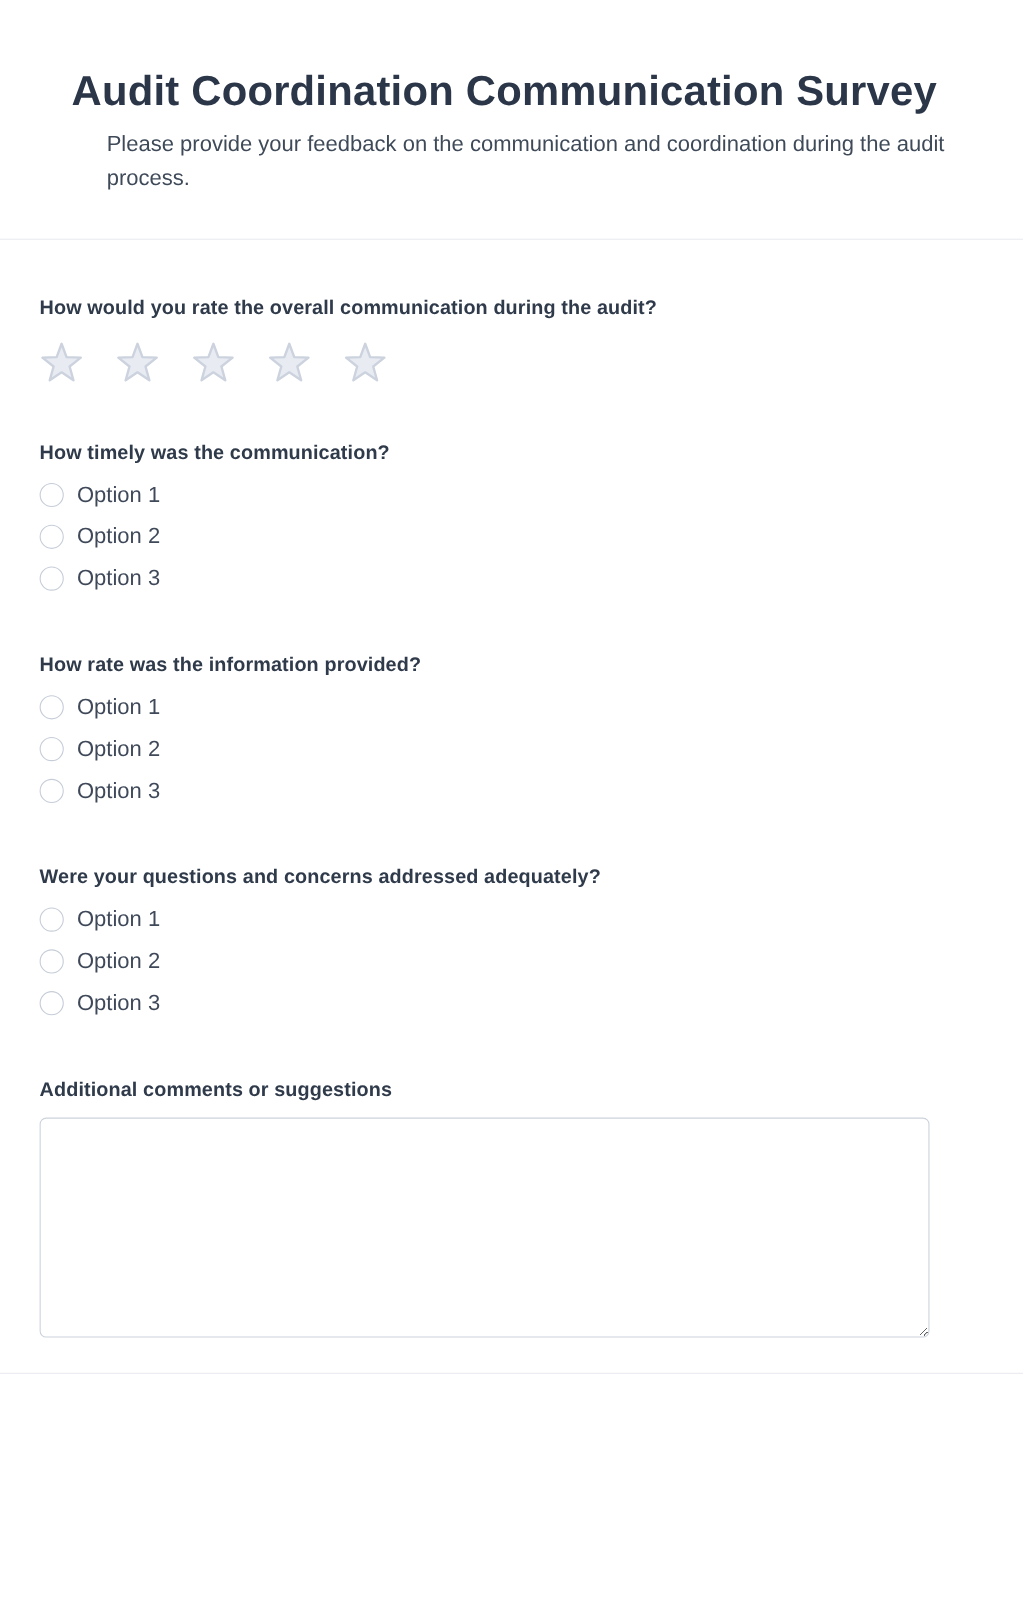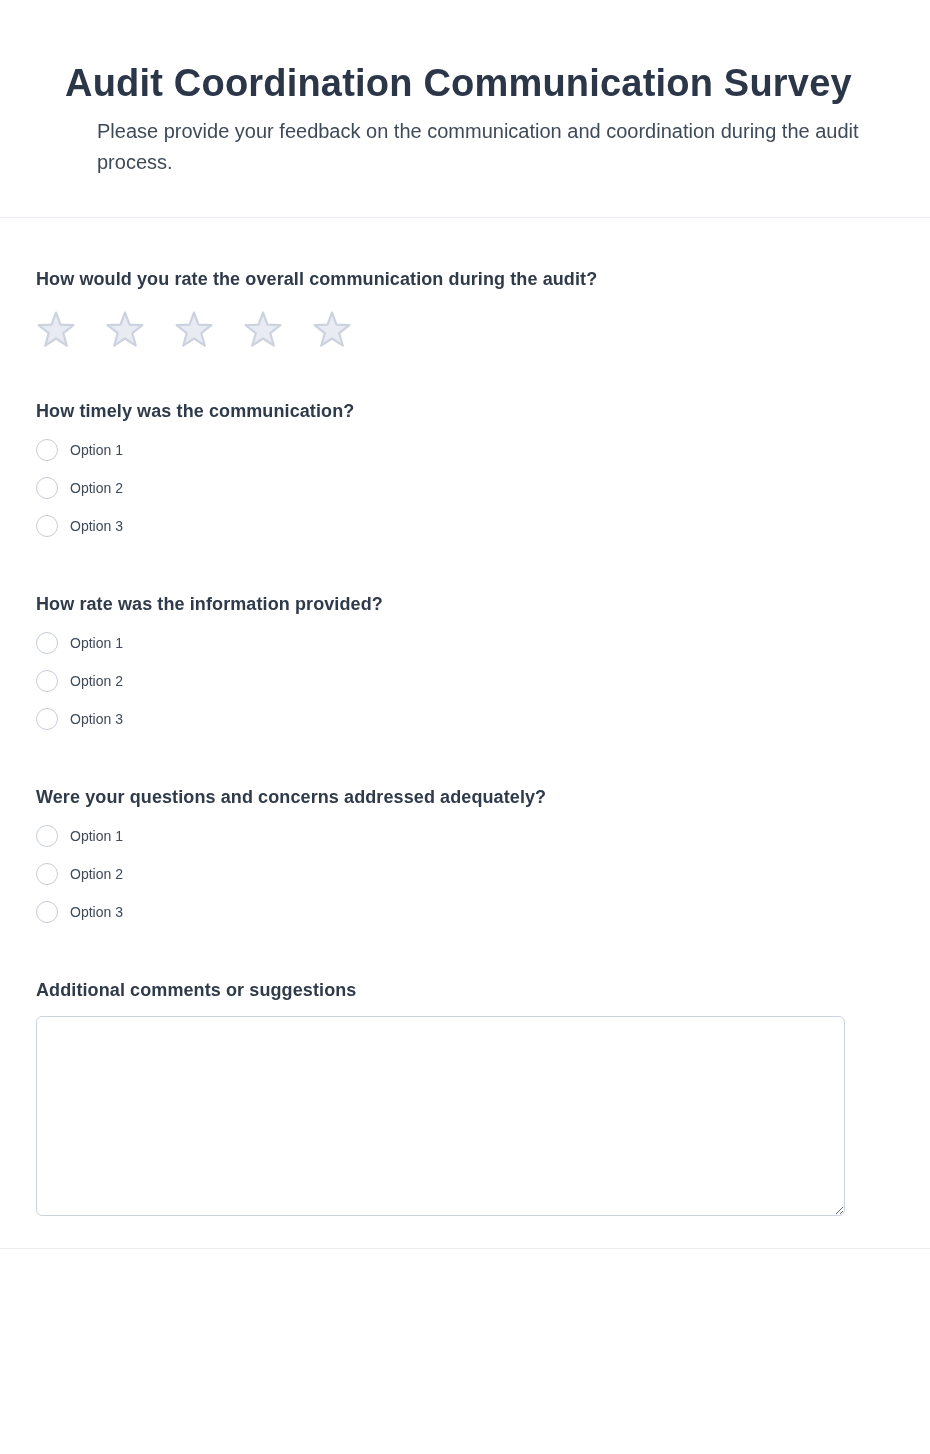--- a/index.html
+++ b/index.html
@@ -53,21 +53,21 @@
     width: 22px;
     height: 22px;
     border: 1.5px solid #c6cdd8;
     border-radius: 50%;
     background: #ffffff;
     margin: 0 12px 0 0;
     cursor: pointer;
     flex: 0 0 auto;
   }
   .option-label {
-    font-size: 14px;
+    font-size: 20px;
     color: #3f4959;
     cursor: pointer;
     line-height: 22px;
   }
   .comments-block { margin-bottom: 0; }
   .comments-textarea {
     display: block;
     margin-top: 12px;
     width: 809px;
     height: 200px;

